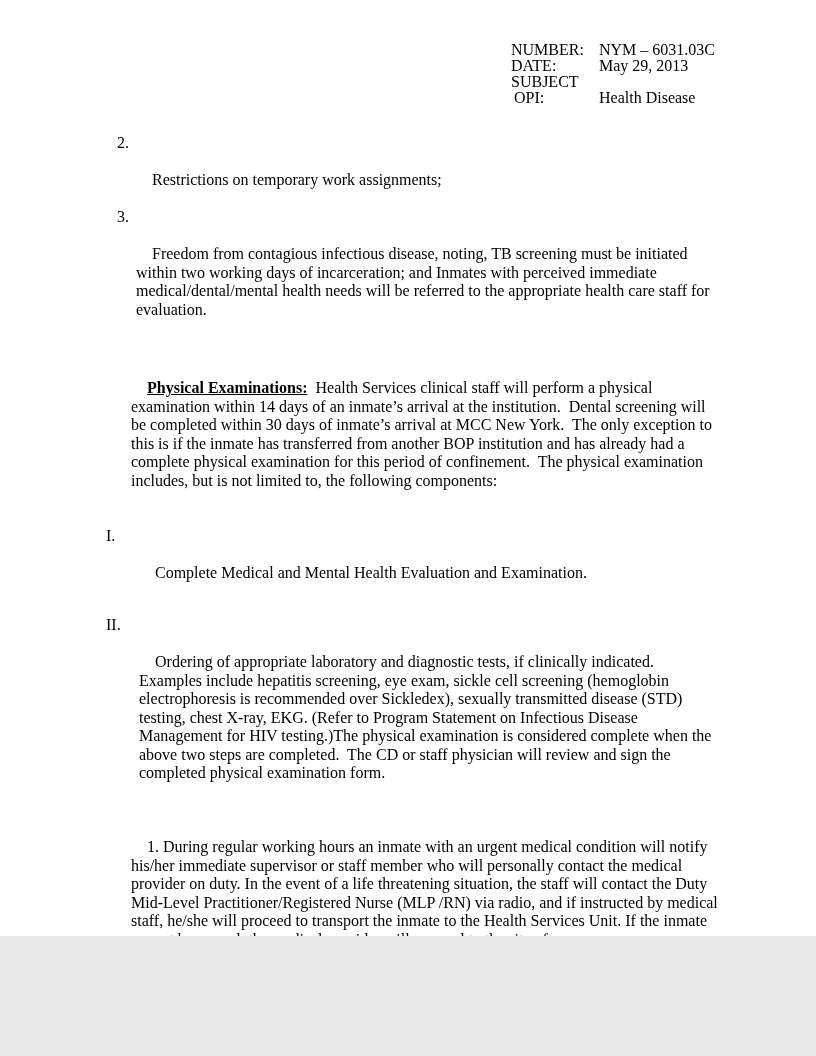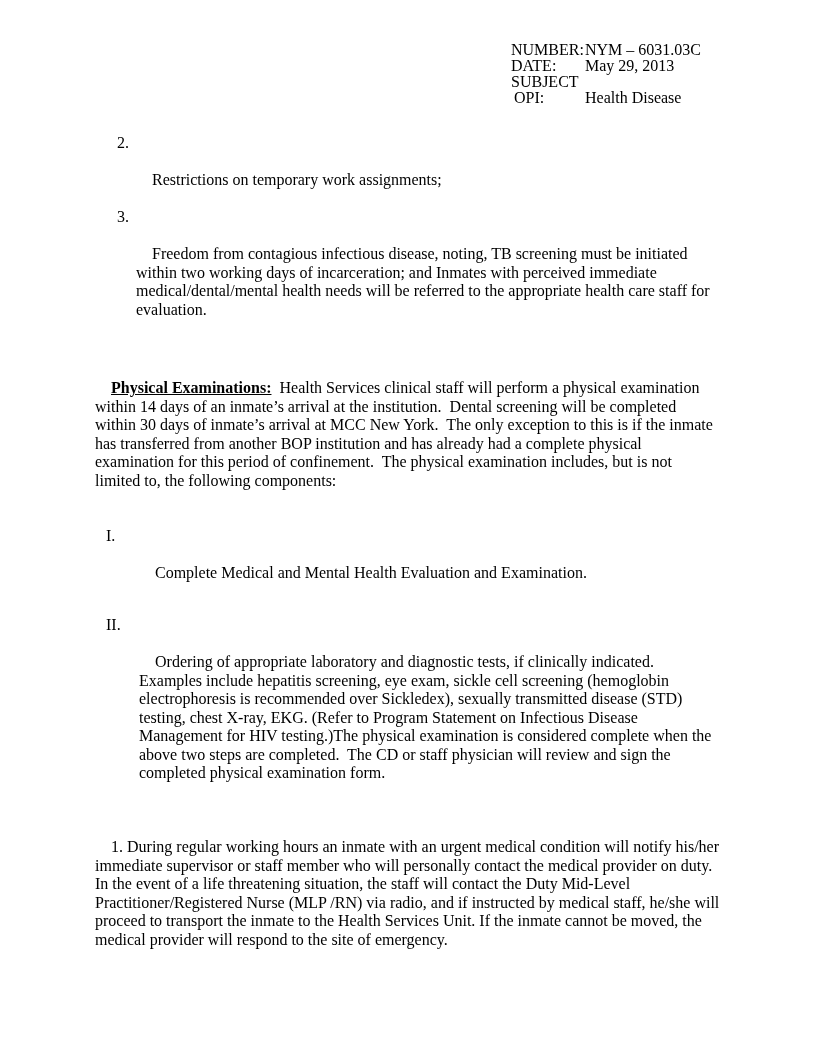--- a/index.html
+++ b/index.html
@@ -1,37 +1,37 @@
 <!DOCTYPE html>
 <html><head>
 <meta charset="utf-8">
 <style>
   html, body { margin: 0; padding: 0; background: #e8e8e8; }
   .page {
     position: relative;
     width: 816px;
-    height: 1056px;
+    height: 936px;
     margin: 0 auto;
     background: #ffffff;
     color: #000000;
     font-family: "Liberation Serif", "DejaVu Serif", serif;
     font-size: 16px;
     line-height: 18.5px;
     box-sizing: border-box;
     padding: 42px 95px 0 95px;
     overflow: hidden;
   }
   
   .hdr { margin-left: 416px; line-height: 16px; }
   .hrow { display: flex; }
   .hlabel { width: 74px; flex-shrink: 0; }
   .hlabel.opi { padding-left: 3px; box-sizing: border-box; }
-  .hvalue { white-space: pre-line; }
+  .hvalue { white-space: pre-line; margin-left: 14px; }
   
-  .para { white-space: pre-wrap; }
+  .para { white-space: pre-wrap; margin-left: 36px; }
   .item { position: relative; white-space: pre-wrap; }
   .marker { position: absolute; top: 0; }
   .num-item   { padding-left: 41px; }
   .num-item   .marker { left: 22px; }
   .roman-item { padding-left: 44px; }
   .roman-item .marker { left: 11px; }
   .b { font-weight: normal; }
   .bu { font-weight: bold; text-decoration: underline; }
   
   .mt28 { margin-top: 28px; }

